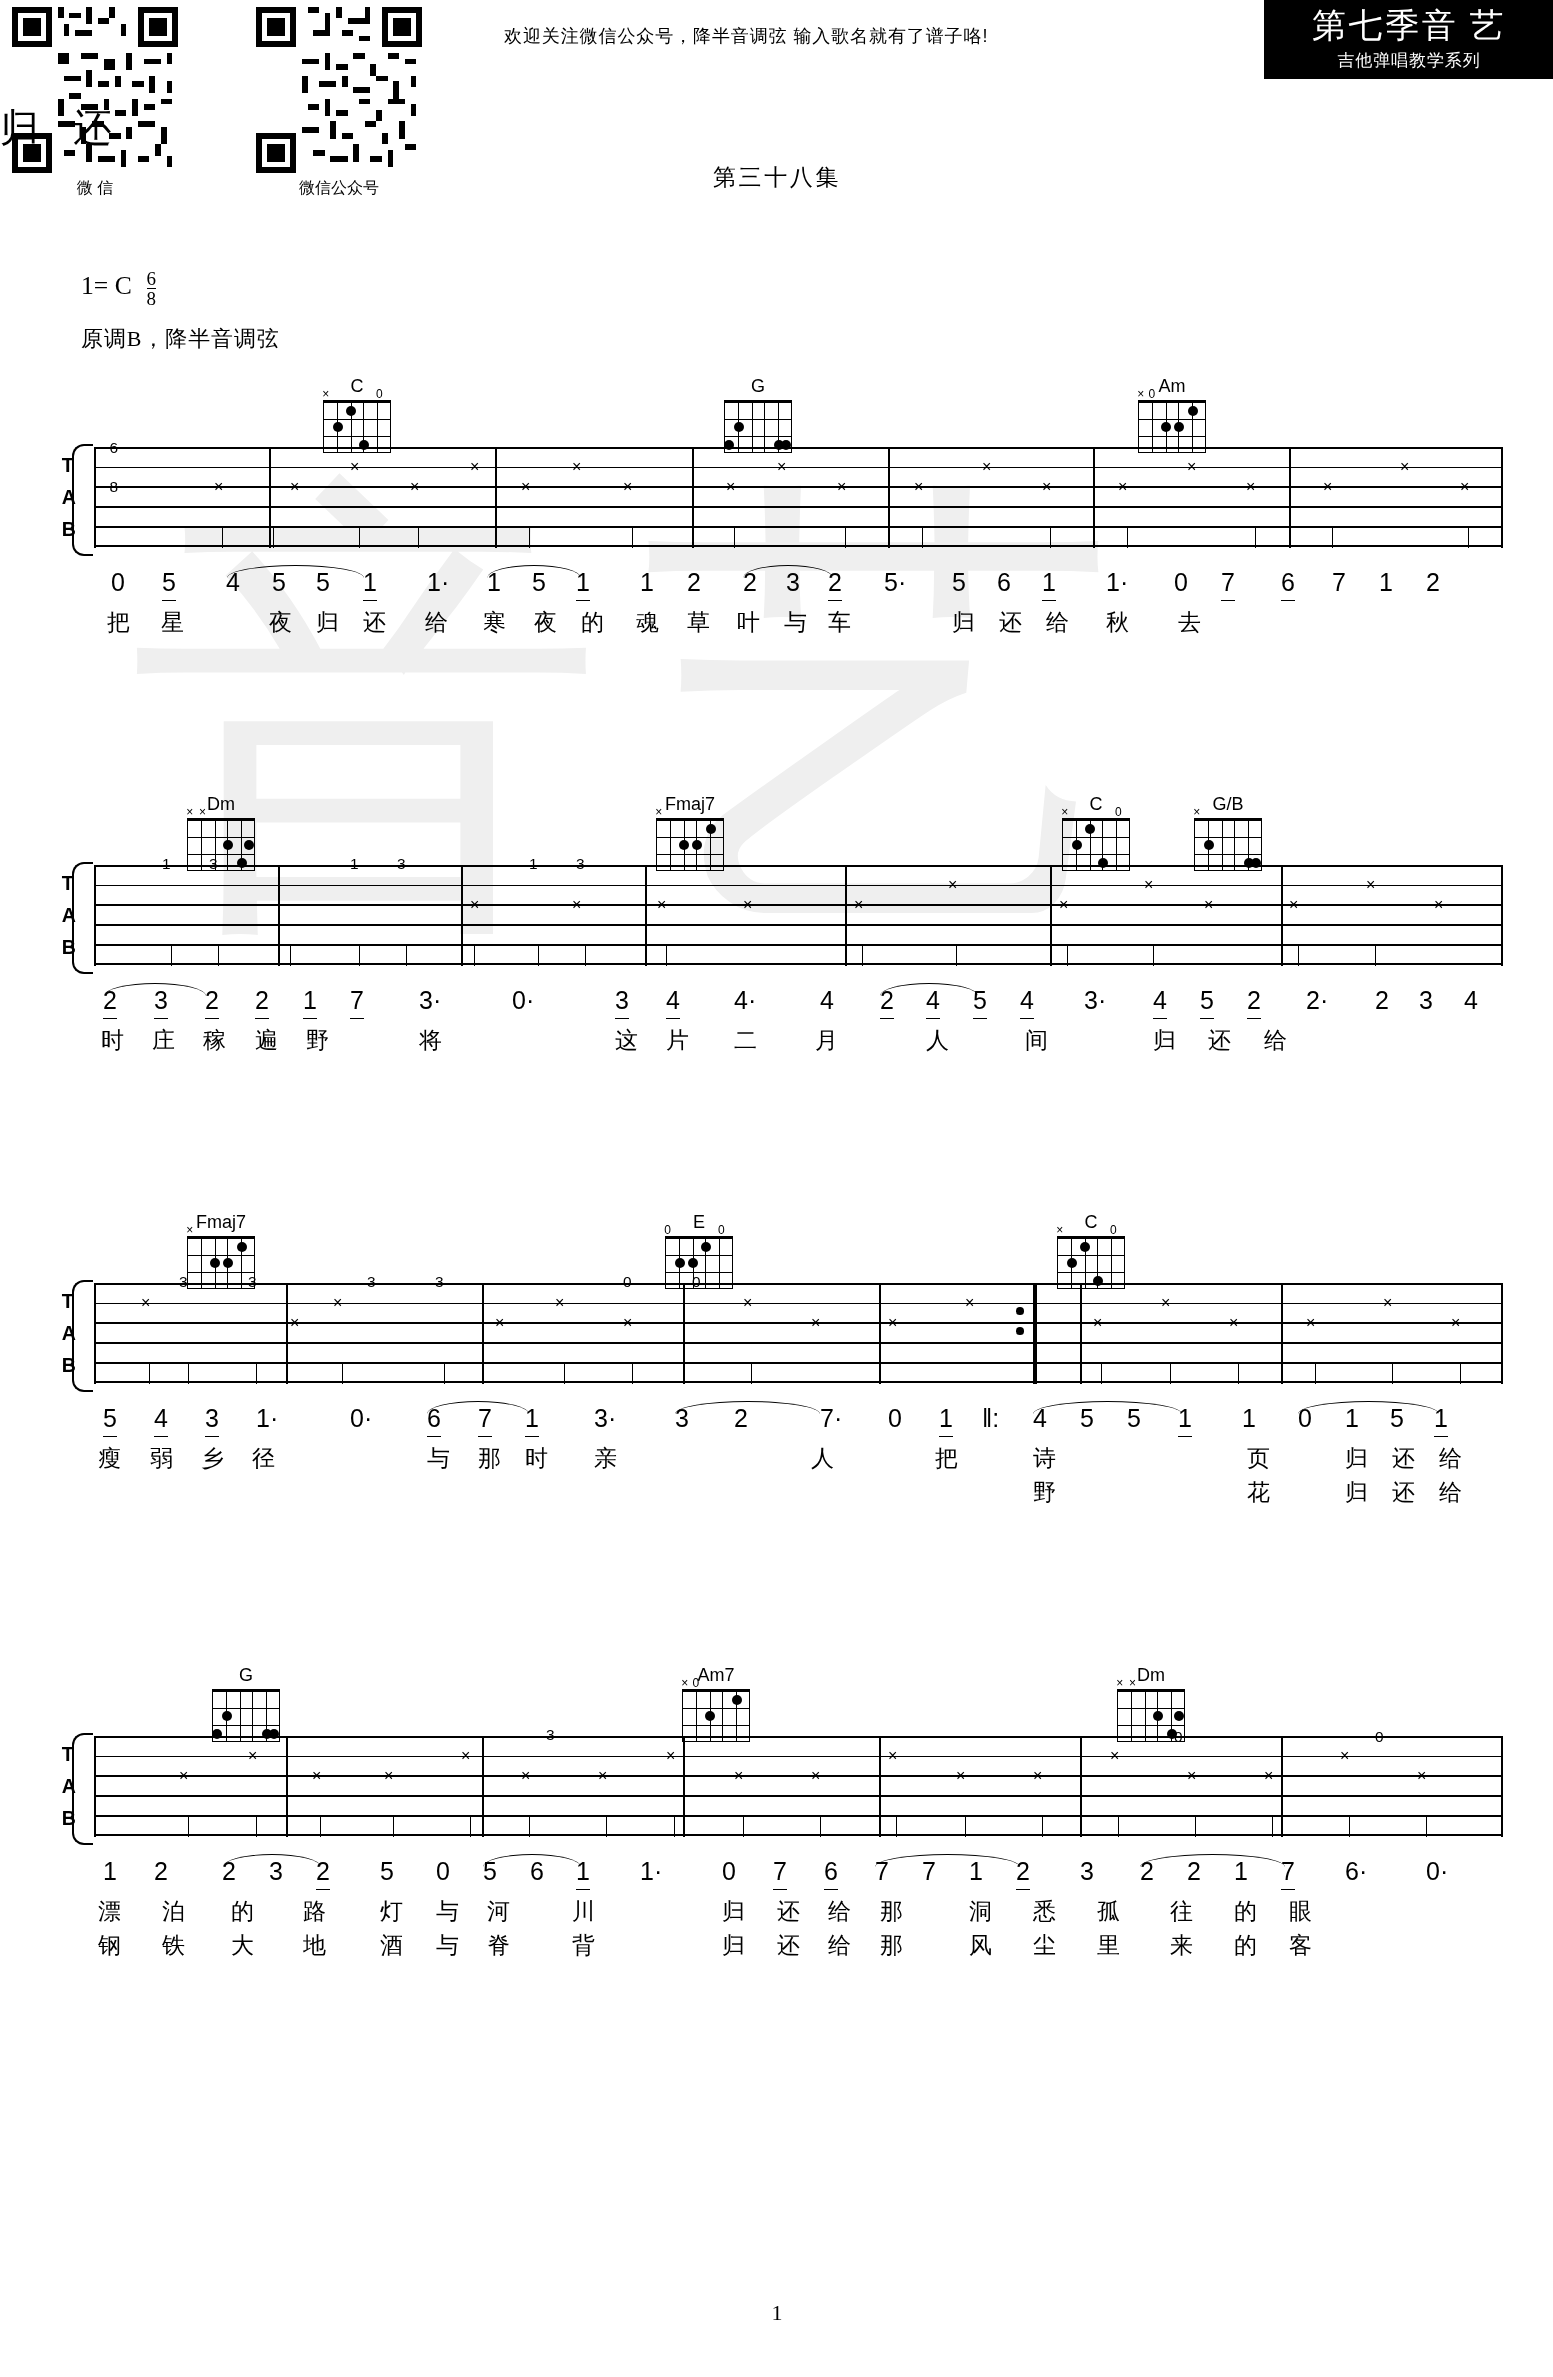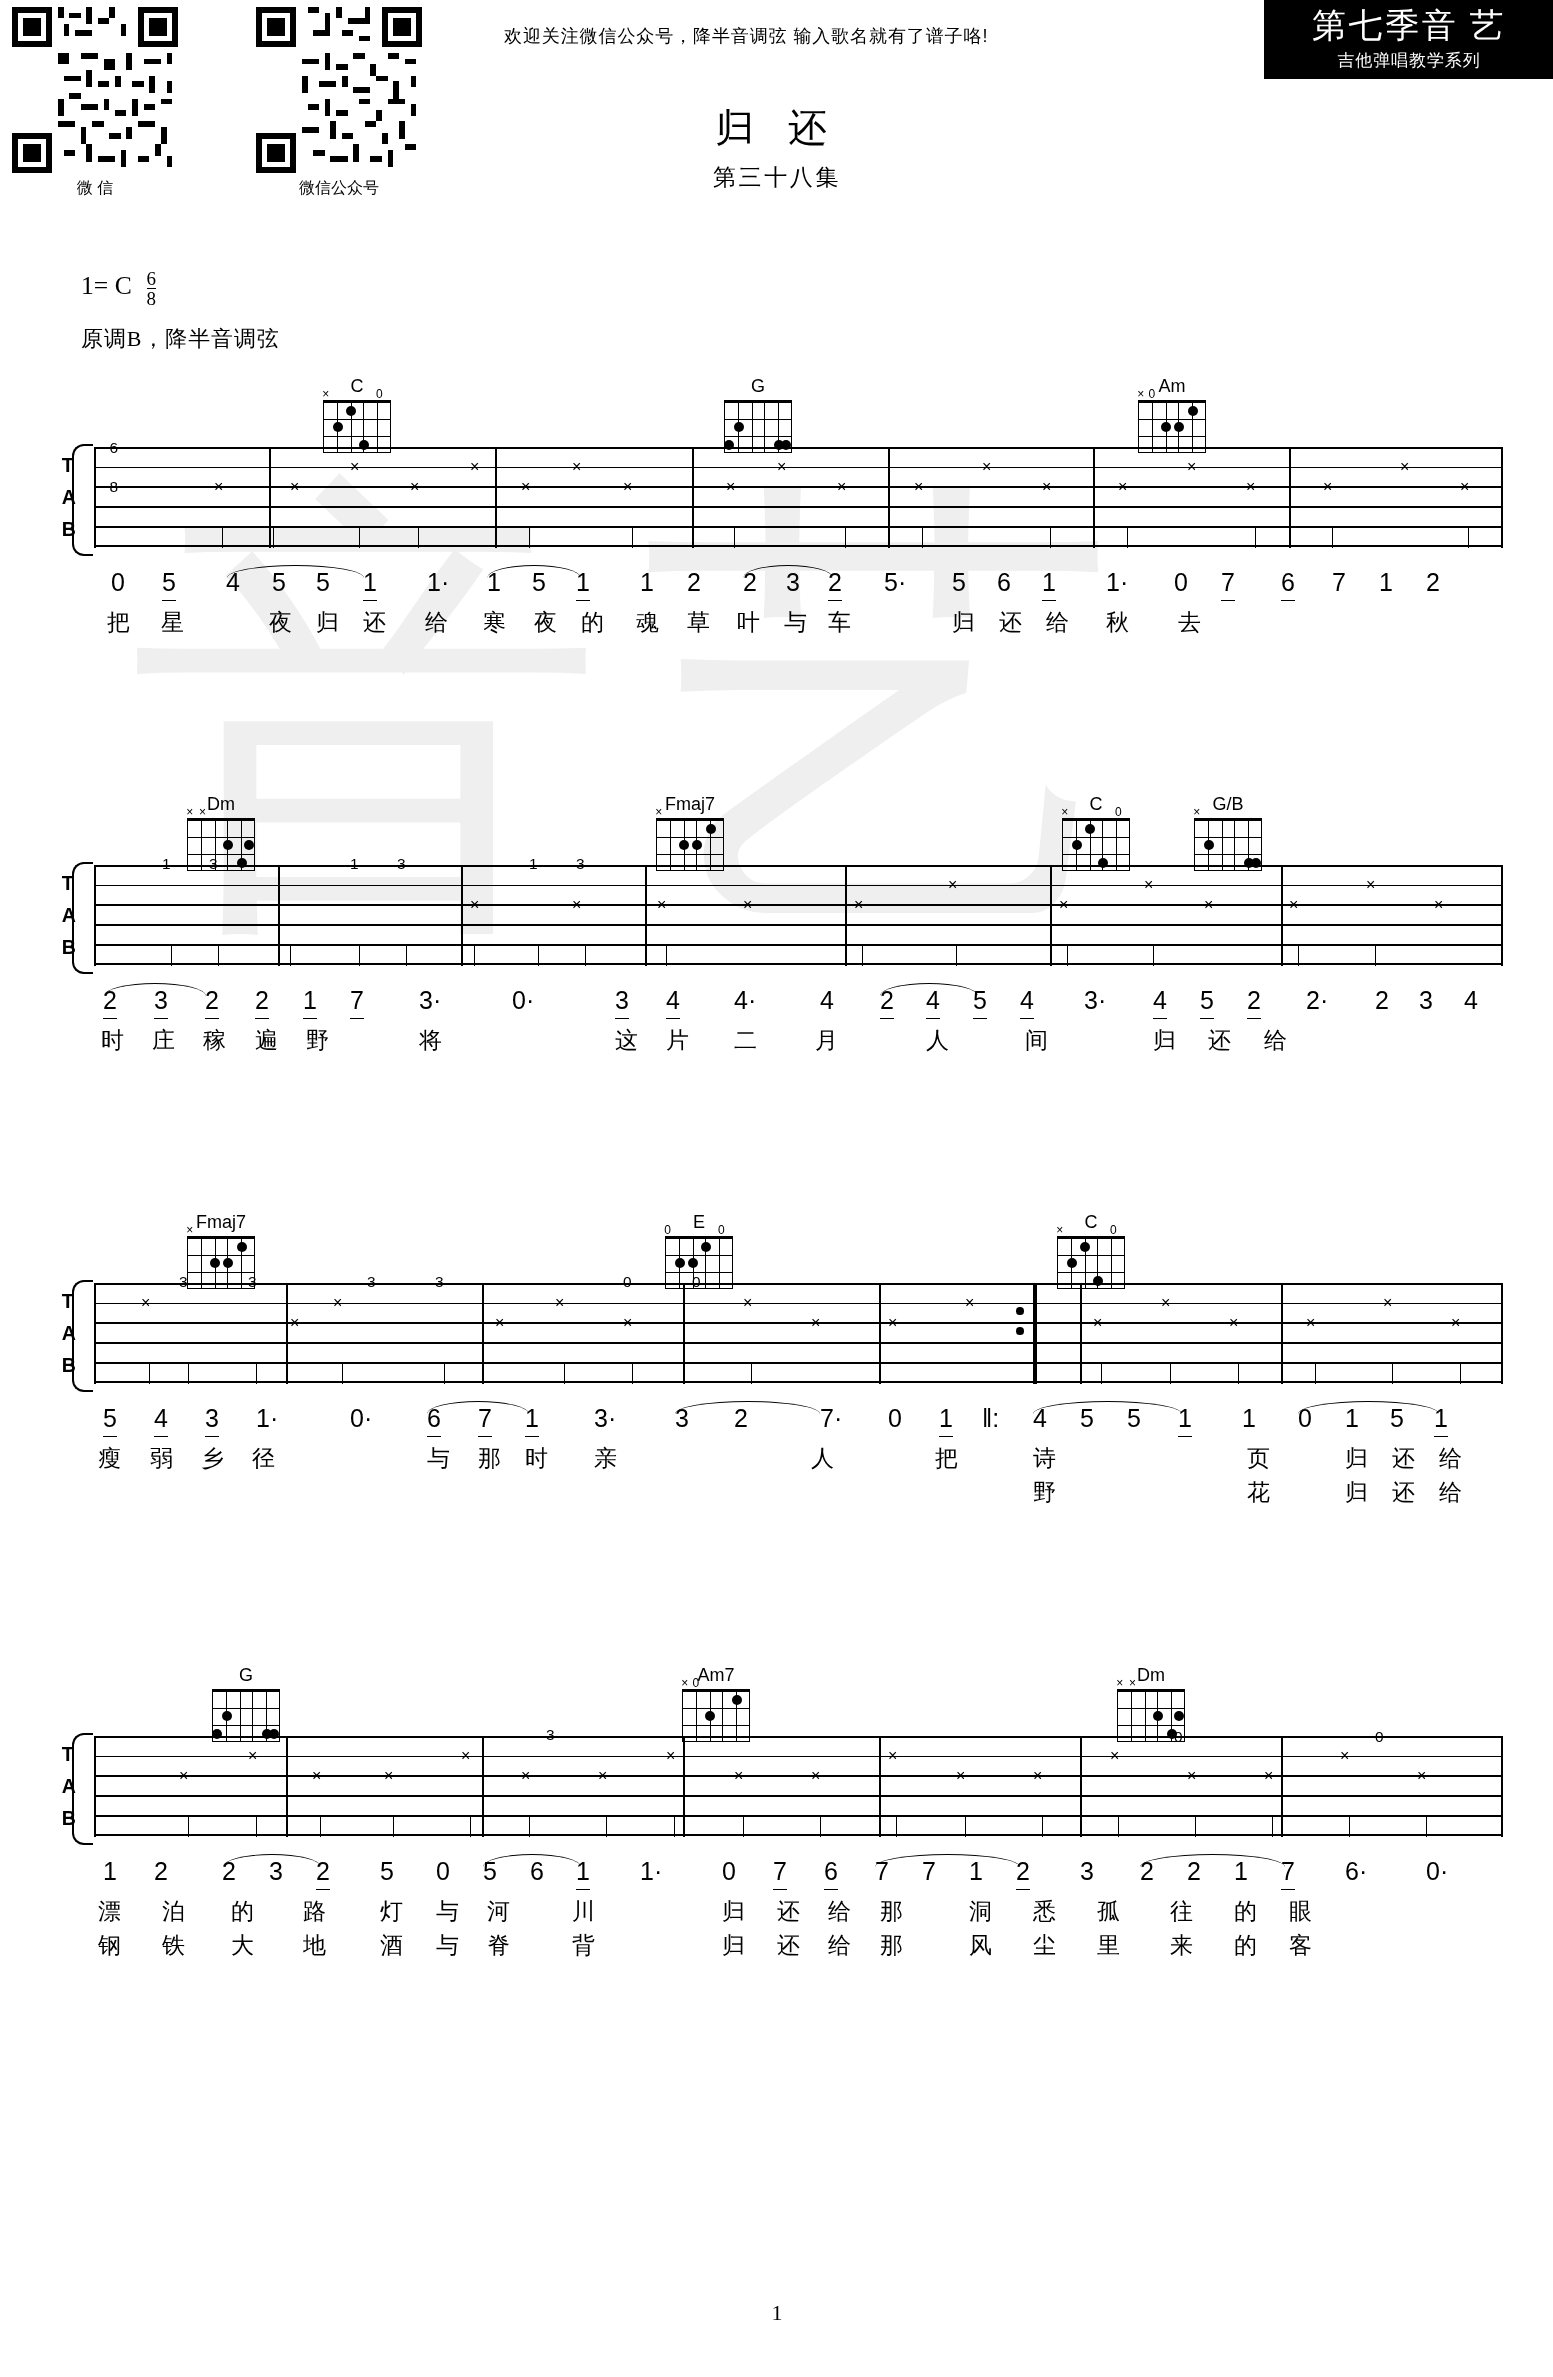--- a/index.html
+++ b/index.html
@@ -15,21 +15,21 @@
   .qr{position:absolute;}
   .qrbox{width:166px;height:166px;background:#fff;position:relative;}
   .qrlabel{text-align:center;font-size:16px;margin-top:5.1px;font-family:"Liberation Sans",sans-serif;}
 
   
   .promo{position:absolute;left:504px;top:24px;font-size:18px;font-family:"Liberation Sans",sans-serif;letter-spacing:0.9px;}
   .season{position:absolute;right:0px;top:0px;width:290px;height:79px;background:#000;color:#fff;}
   .season .s1{font-size:34px;text-align:center;padding-top:3.4px;letter-spacing:2.6px;font-family:"Liberation Serif",serif;}
   .season .s2{font-size:17px;text-align:center;letter-spacing:0.9px;font-family:"Liberation Sans",sans-serif;}
 
-  .title{position:absolute;left:0;right:0;top:101px;text-align:center;font-size:39px;letter-spacing:12px;}
+  .title{position:absolute;left:0;right:0;top:101px;font-size:39px;letter-spacing:12px;}
   .subtitle{position:absolute;left:0;right:0;top:162px;text-align:center;font-size:23px;letter-spacing:2.6px;}
   .artist{position:absolute;left:0;right:0;top:207px;text-align:center;font-size:22px;letter-spacing:1.7px;}
 
   .keyline{position:absolute;left:81px;top:269px;font-size:25.6px;font-family:"Liberation Serif",serif;}
   .timesig{display:inline-block;vertical-align:middle;margin-left:8.5px;font-size:19px;line-height:1.0;text-align:center;}
   .timesig i{display:block;font-style:normal;}
   .timesig .bar{border-top:1.7px solid #000;}
   .orig{position:absolute;left:81px;top:324px;font-size:22px;letter-spacing:0.9px;}
 
   .contact{position:absolute;right:60px;top:265px;text-align:right;font-size:20.5px;line-height:1.45;font-family:"Liberation Sans",sans-serif;}

